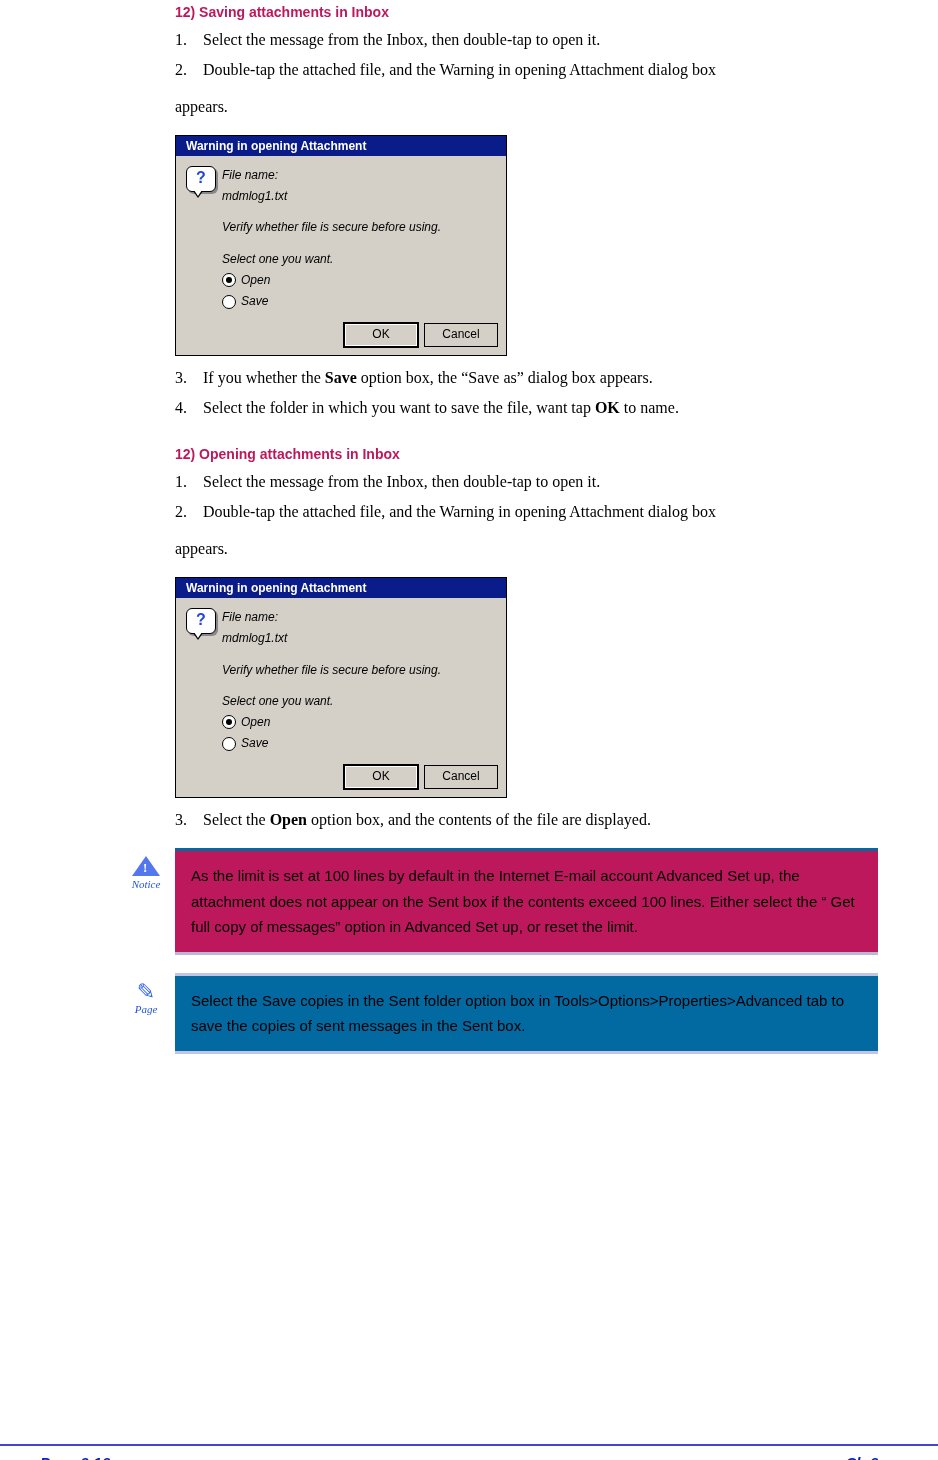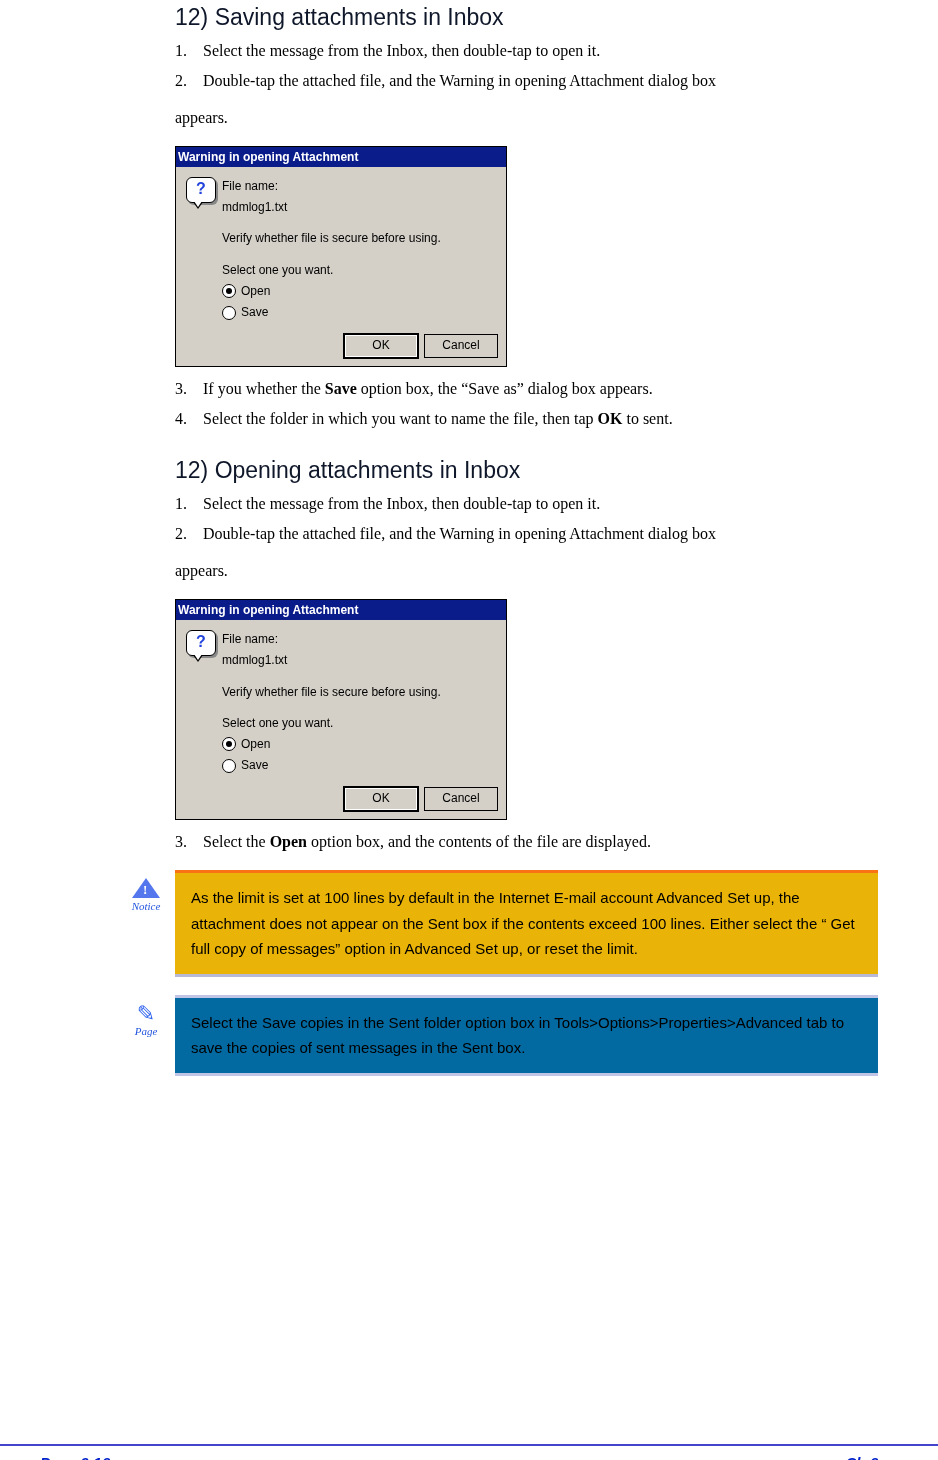--- a/index.html
+++ b/index.html
@@ -10,24 +10,24 @@
     color: #000;
     background: #fff;
     width: 938px;
   }
   .page {
     padding: 0 60px 0 175px;
     min-height: 1410px;
     position: relative;
   }
   .heading {
-    color: #0f172a;
+    color: #be185d;
     font-family: Arial, Helvetica, sans-serif;
-    font-weight: normal;
-    font-size: 23px;
+    font-weight: bold;
+    font-size: 14px;
     margin: 4px 0 8px 0;
   }
   .step {
     margin: 6px 0;
     line-height: 1.5;
   }
   .step .num {
     display: inline-block;
     width: 24px;
   }
@@ -43,21 +43,21 @@
     border: 1px solid #000;
     background: #d4d0c8;
     font-family: Tahoma, Arial, sans-serif;
     font-size: 12px;
     margin: 6px 0 10px 0;
   }
   .dialog-title {
     background: #0a1b8a;
     color: #fff;
     font-weight: bold;
-    padding: 3px 2px;
+    padding: 3px 10px;
     font-size: 12px;
   }
   .dialog-body {
     display: flex;
     padding: 10px 10px 4px 10px;
   }
   .dialog-icon {
     width: 36px;
     flex-shrink: 0;
   }
@@ -93,21 +93,21 @@
     width: 0; height: 0;
     border-left: 4px solid transparent;
     border-right: 4px solid transparent;
     border-top: 6px solid #fff;
     z-index: 1;
   }
   .dialog-content {
     flex: 1;
     line-height: 1.6;
   }
-  .dialog-content div { margin-bottom: 2px; }
+  .dialog-content div { margin-bottom: 2px; font-style: italic; }
   .radio-row {
     display: flex;
     align-items: center;
     gap: 5px;
     margin: 2px 0;
   }
   .radio {
     width: 12px; height: 12px;
     border: 1px solid #000;
     border-radius: 50%;
@@ -177,22 +177,22 @@
     font-weight: bold;
     font-size: 13px;
   }
   .note-pen {
     color: #3366ee;
     font-size: 22px;
     line-height: 1;
     font-style: normal;
   }
   .callout {
-    background: #eab308;
-    border-top: 3px solid #f97316;
+    background: #be185d;
+    border-top: 3px solid #0369a1;
     border-bottom: 3px solid #b8b8d8;
     padding: 12px 16px;
     font-family: Arial, Helvetica, sans-serif;
     font-size: 15px;
     line-height: 1.7;
   }
   .callout.note {
     background: #0369a1;
     border-top: 3px solid #c0c5e6;
     border-bottom: 3px solid #c0c5e6;
@@ -261,21 +261,21 @@
   <div class="step">
     <span class="num">3.</span>
     <span>
       <span>If you whether the </span><b>Save</b><span> option box, the “Save as” dialog box appears.</span>
     </span>
   </div>
 
   <div class="step">
     <span class="num">4.</span>
     <span>
-      <span>Select the folder in which you want to name the file, then tap </span><b>OK</b><span> to sent.</span>
+      <span>Select the folder in which you want to save the file, want tap </span><b>OK</b><span> to name.</span>
     </span>
   </div>
 
   <div class="heading" style="margin-top:26px">12) Opening attachments in Inbox</div>
 
   <div class="step">
     <span class="num">1.</span>
     <span>Select the message from the Inbox, then double-tap to open it.</span>
   </div>
 

